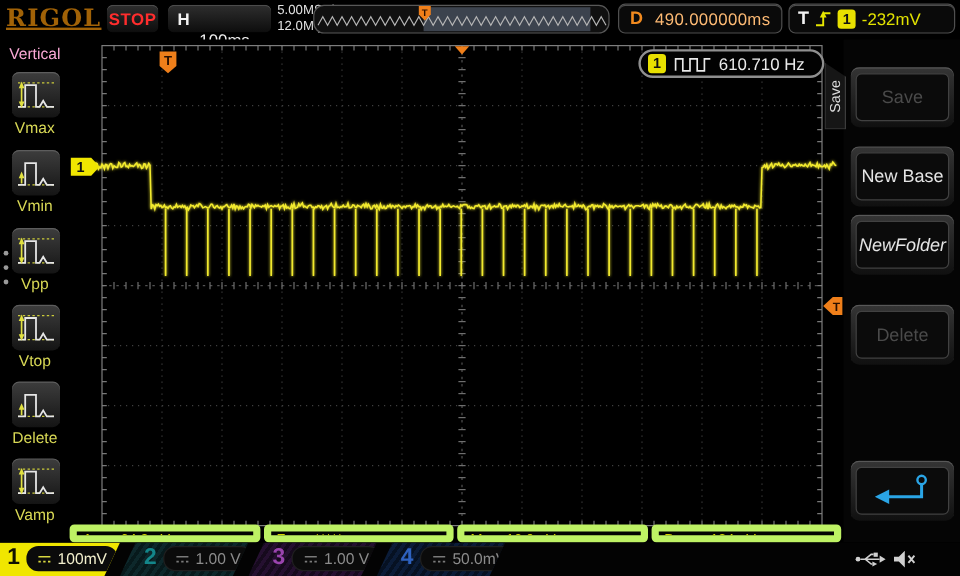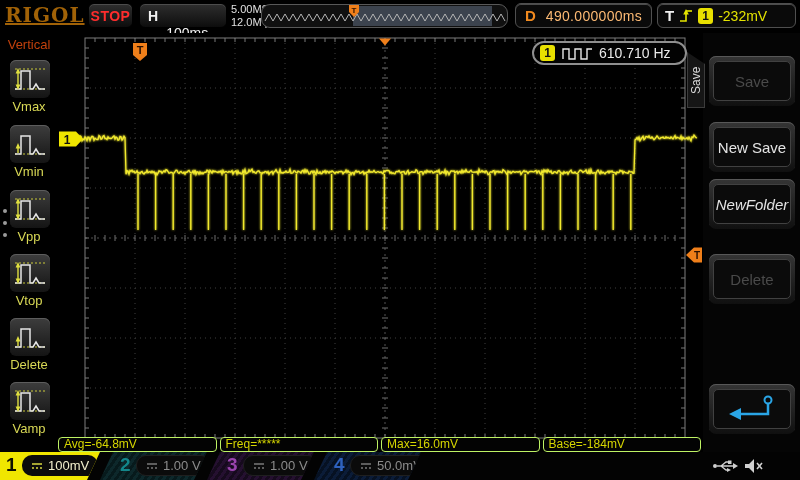--- a/index.html
+++ b/index.html
@@ -23,36 +23,36 @@
   .dbox{left:515px;width:137px;background:#0a0a0a;border:1px solid #4f4f4f;}
   .dlabel{color:#f18a1f;font-weight:bold;font-size:15px;margin:0 10px 0 9px;}
   .dval{color:#fdba74;font-size:14px;letter-spacing:.3px;}
   .tbox{left:657px;width:139px;background:#0a0a0a;border:1px solid #4f4f4f;gap:5px;padding-left:7px;}
   .tlabel{color:#f2f2f2;font-weight:bold;font-size:15px;}
   .chip{display:inline-flex;width:15px;height:16px;background:#e8e000;color:#111;border-radius:3px;
         align-items:center;justify-content:center;font-weight:bold;font-size:12px;}
   .tval{color:#e3e300;font-size:14px;}
   
   #sidebar{position:absolute;left:0;top:33px;width:58px;height:419px;background:#000;}
-  .sb-title{position:absolute;left:0;top:4px;width:58px;text-align:center;color:#c2410c;font-size:13px;}
+  .sb-title{position:absolute;left:0;top:4px;width:58px;text-align:center;color:#f9a8d4;font-size:13px;}
   .sb-item{position:absolute;left:0;width:58px;cursor:default;}
   .sb-icon{position:absolute;left:10px;top:0;width:40px;height:38px;border-radius:6px;
         background:linear-gradient(#3d3d3d,#141414);box-shadow:inset 0 1px 0 #5d5d5d,0 1px 2px #000;
         display:flex;align-items:center;justify-content:center;}
   .sb-label{position:absolute;left:0;top:39px;width:58px;text-align:center;color:#d8d855;font-size:13px;}
   .dots{position:absolute;left:3px;top:168px;}
   .dots i{display:block;width:4px;height:4px;border-radius:50%;background:#9a9a9a;margin:8px 0;}
   
   #screen{position:absolute;left:58px;top:33px;width:645px;height:419px;background:#000;}
   #freqbox{position:absolute;left:474px;top:8px;width:155px;height:24px;border:2px solid #8f8f8f;
         border-radius:12px;background:#020202;display:flex;align-items:center;gap:6px;
         padding:0 6px;box-sizing:border-box;}
   .fval{color:#eaeaea;font-size:14px;}
   #measrow{position:absolute;left:0;top:404px;width:643px;height:15px;display:flex;gap:3px;}
-  .measbox{flex:1;border:1px solid #bef264;border-radius:4px;background:#030303;color:#d6d600;
+  .measbox{flex:1;border:6px solid #bef264;border-radius:4px;background:#030303;color:#d6d600;
         font-size:12px;line-height:13px;padding-left:5px;overflow:hidden;white-space:nowrap;}
   
   #menu{position:absolute;left:703px;top:33px;width:97px;height:419px;background:#050505;}
   .save-tab{position:absolute;left:-16px;top:19px;width:16px;height:54px;background:#161616;
         border:1px solid #3c3c3c;color:#dcdcdc;font-size:12px;writing-mode:vertical-rl;
         transform:rotate(180deg);display:flex;align-items:center;justify-content:center;
         clip-path:polygon(0 0,100% 0,100% 100%,0 calc(100% - 12px));}
   .slot{position:absolute;left:6px;width:86px;height:50px;border-radius:7px;
         background:linear-gradient(#353535,#101010);box-shadow:inset 0 1px 0 #585858;
         padding:5px 4px;box-sizing:border-box;}
@@ -548,21 +548,21 @@
       </div>
   </div>
 
   <div id="menu">
     <div class="save-tab">Save</div>
     <div id="menu-btns">
         <div class="slot" style="top: 23px;">
           <div class="mbtn disabled">Save</div>
         </div>
         <div class="slot" style="top: 89px;">
-          <div class="mbtn">New Save</div>
+          <div class="mbtn">New Base</div>
         </div>
         <div class="slot" style="top: 146px; font-style: italic;">
           <div class="mbtn">NewFolder</div>
         </div>
         <div class="slot" style="top: 221px;">
           <div class="mbtn disabled">Delete</div>
         </div>
       </div>
     <div class="slot backslot">
       <div class="mbtn">

